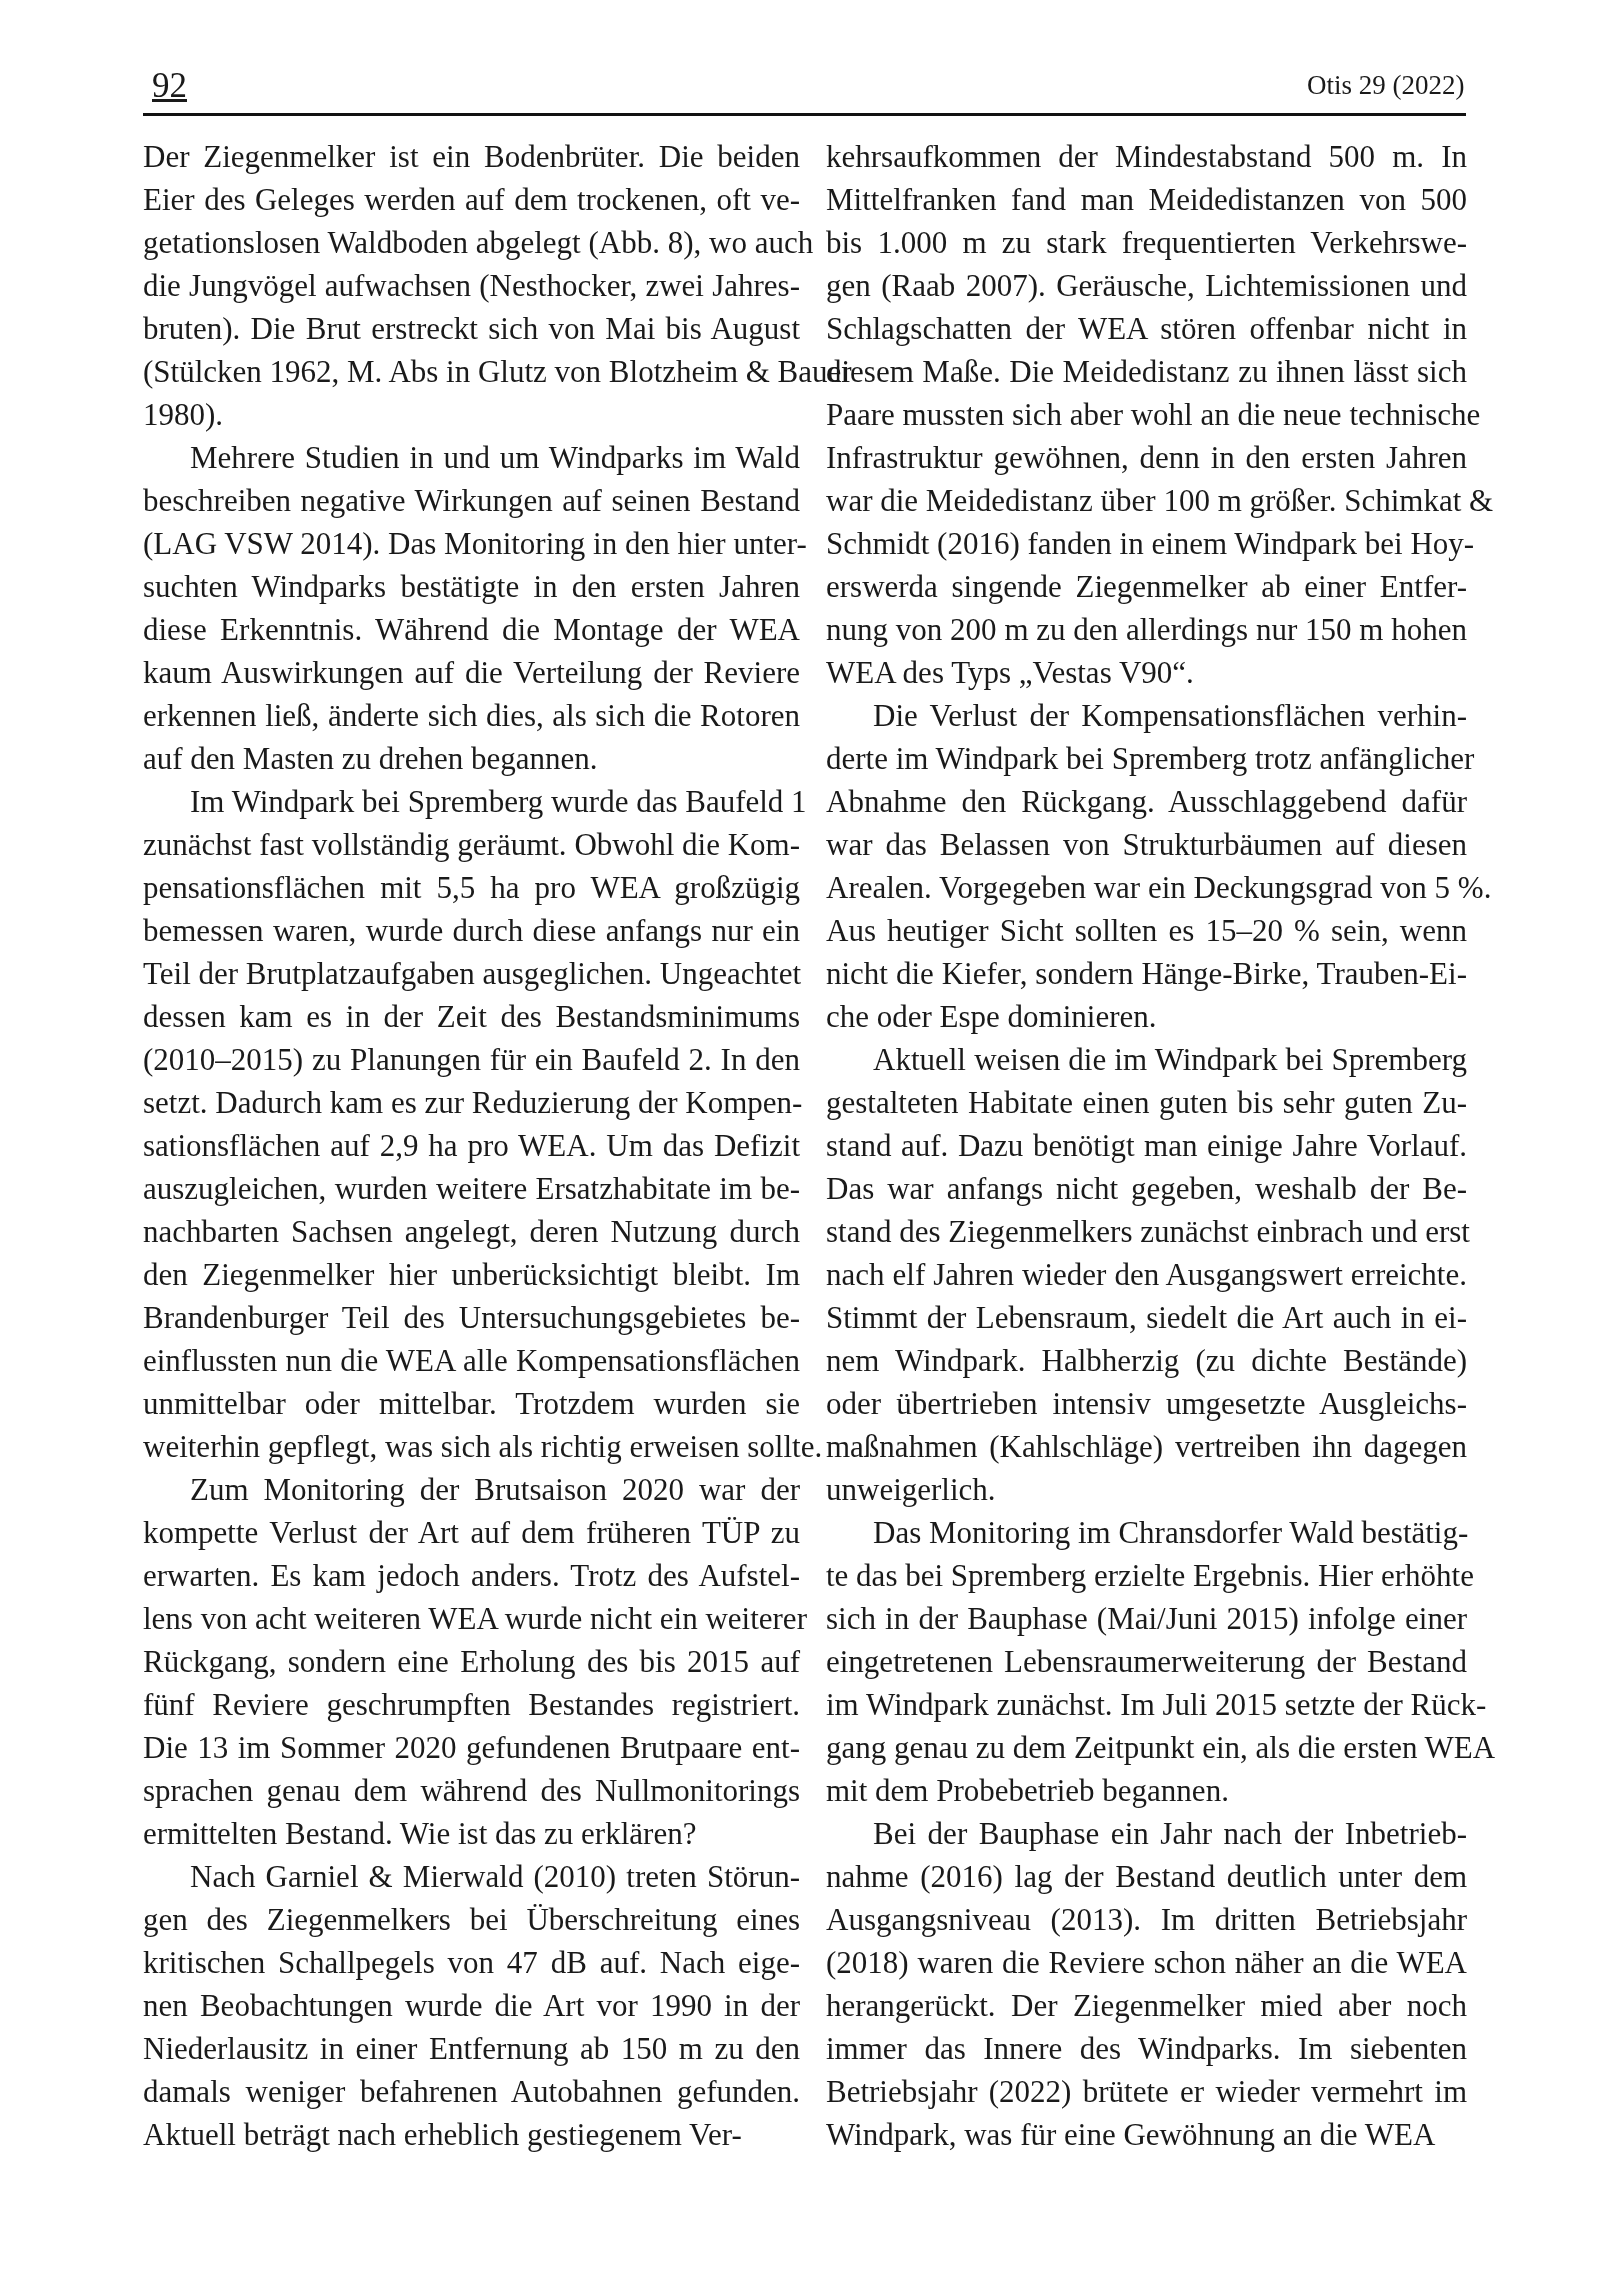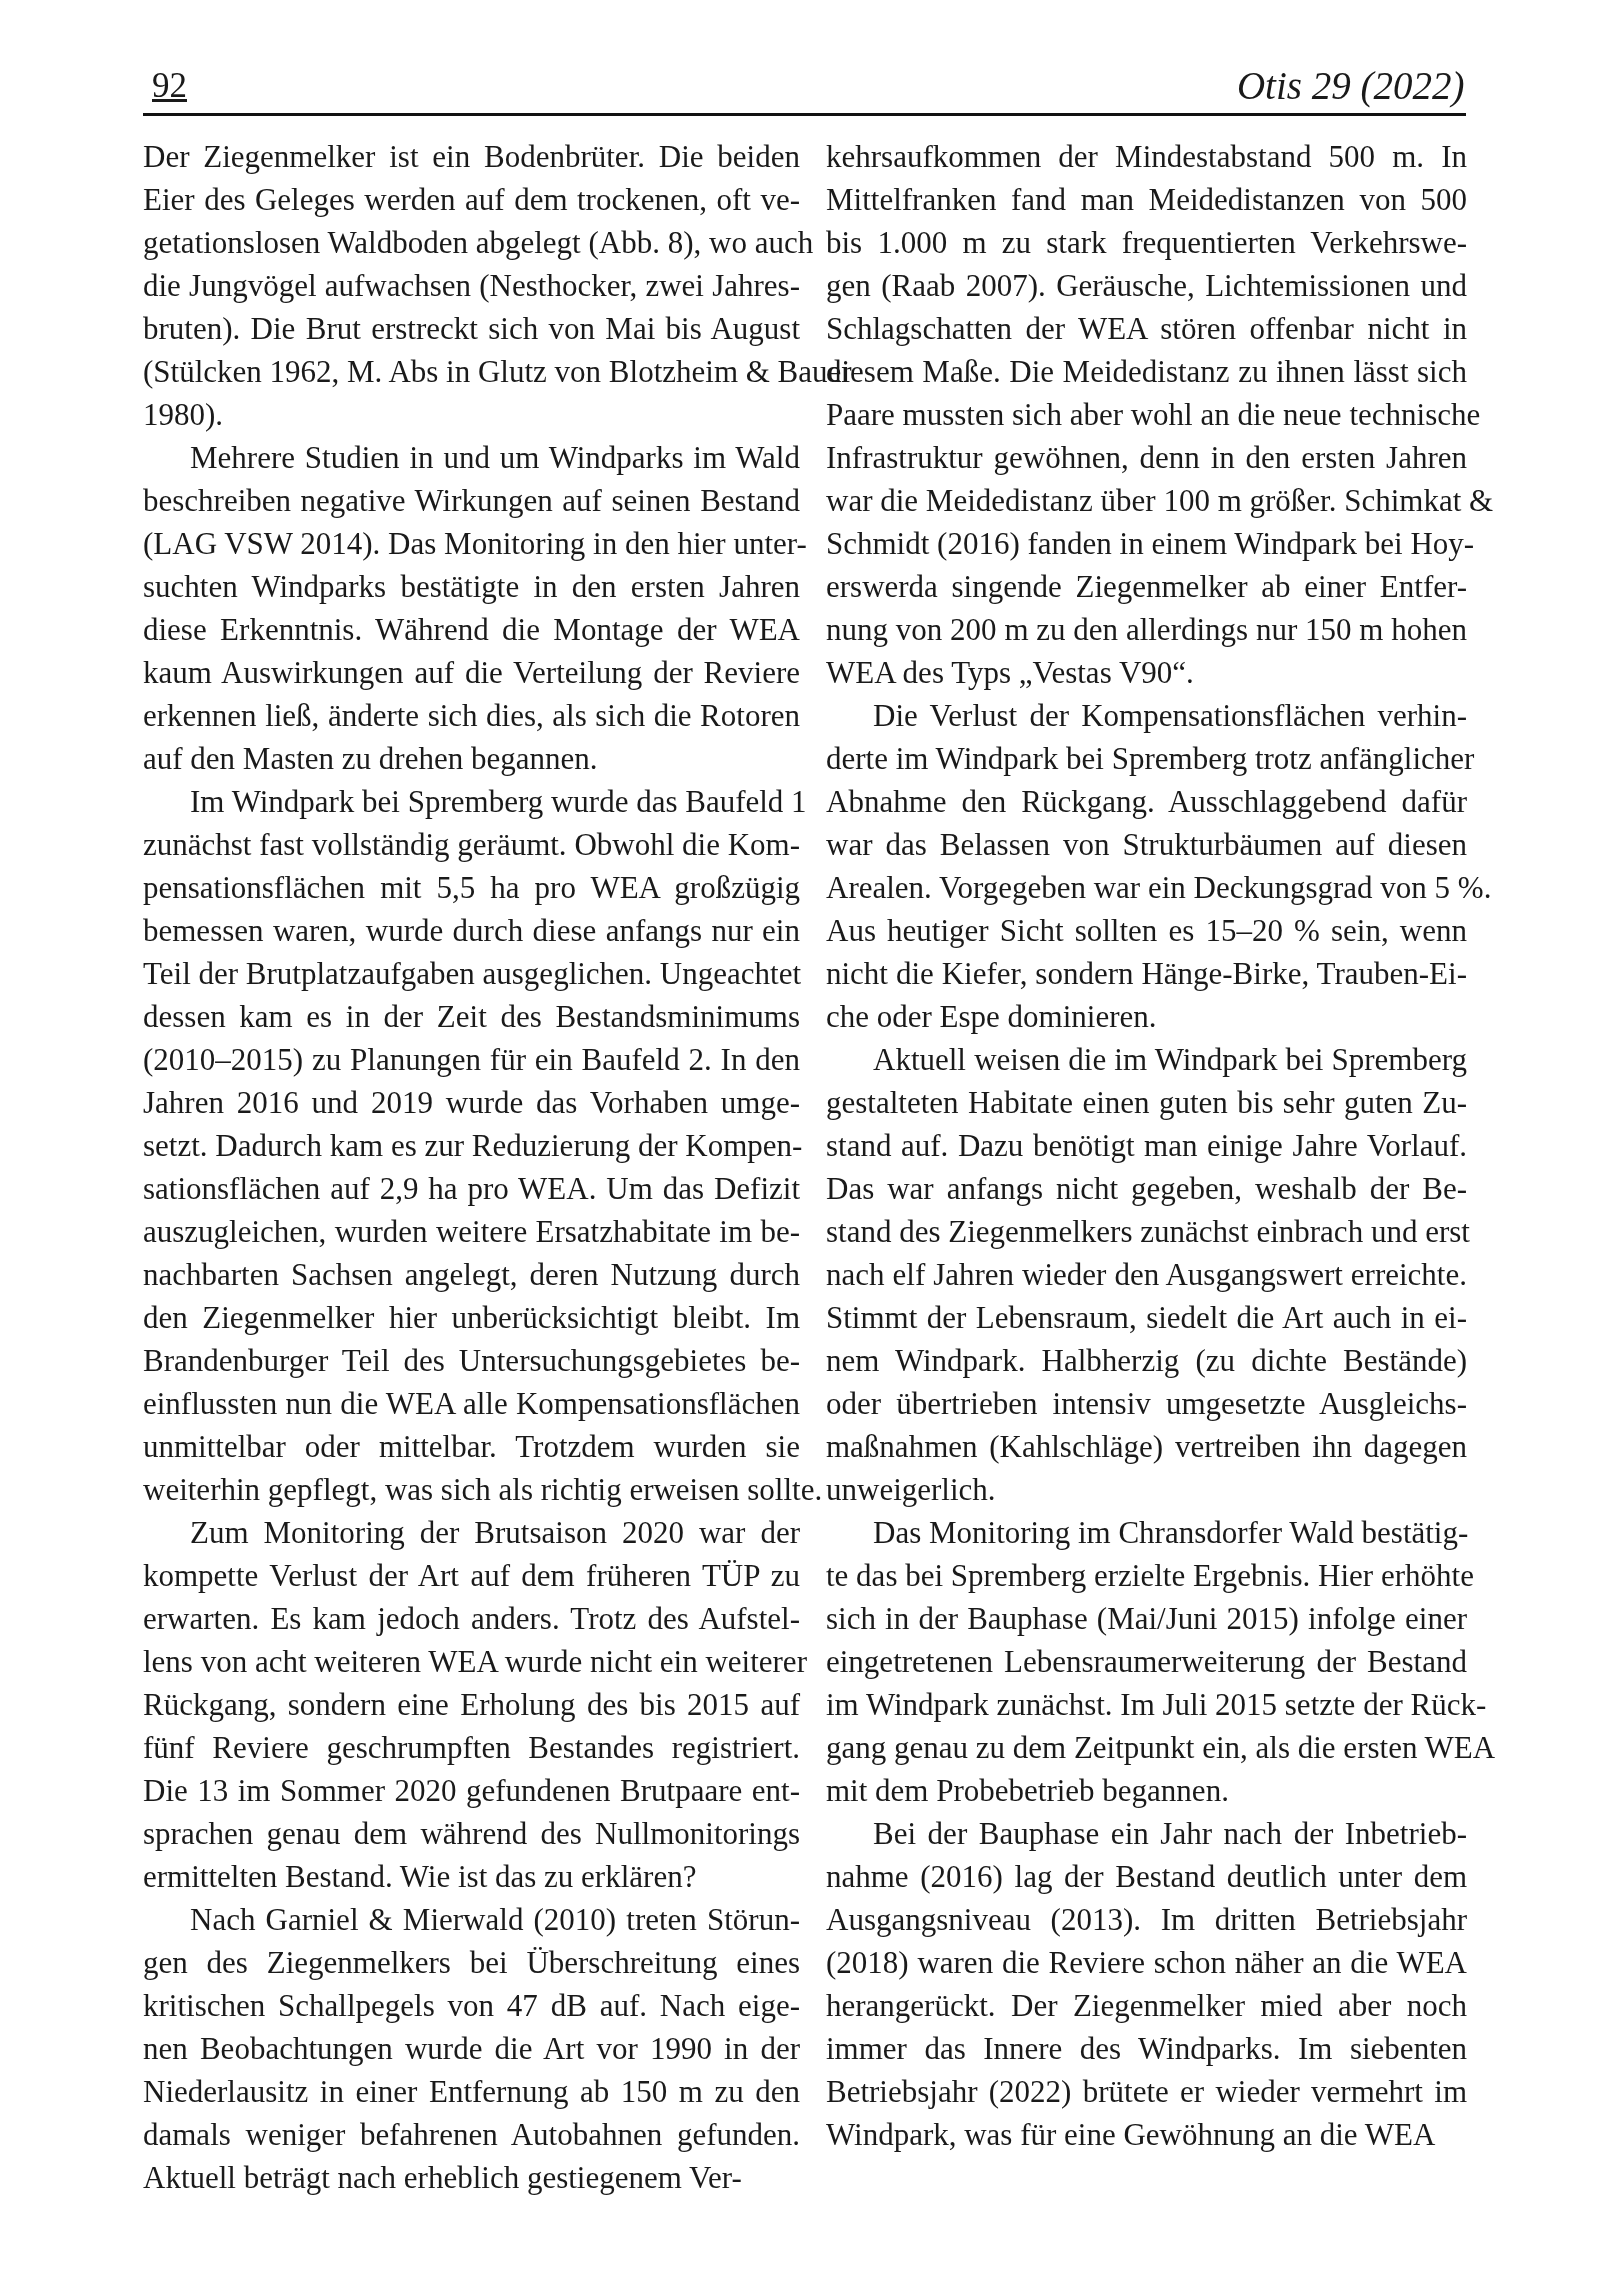--- a/index.html
+++ b/index.html
@@ -1,20 +1,20 @@
 <!DOCTYPE html>
 <html style="font-size:13px"><head>
 <meta charset="utf-8">
 <style>
   html, body { margin:0; padding:0; background:#ffffff; }
   body { width:1612px; height:2295px; position:relative; overflow:hidden;
          font-family:"Liberation Serif","DejaVu Serif",serif; color:#1a1a1a; }
   .header { position:absolute; left:143px; top:58px; width:1323px; height:56px; }
   .page-num { position:absolute; left:9px; top:4.8px; font-size:35px; line-height:45px;text-decoration:underline; }
-  .journal { position:absolute; right:1.6px; top:4.8px; font-size:39px; line-height:45px;font-style:italic; }
+  .journal { position:absolute; right:1.6px; top:4.8px; font-size:27px; line-height:45px; }
   .rule { position:absolute; left:143px; top:113px; width:1323px; height:3.2px; background:#111; }
   .col { position:absolute; top:135px; font-size:31px; line-height:43px; text-align:justify;
          hyphens:manual; }
   .col-left { left:143px; width:657px; }
   .col-right { left:826px; width:641px; }
   .col p { margin:0; }
   .line { display:block; text-align:justify; text-align-last:justify; white-space:nowrap; height:43px; overflow:visible; }
   .line.last { text-align-last:left; }
 </style>
 </head>
@@ -47,21 +47,20 @@
       <span class="line last">auf den Masten zu drehen begannen.</span>
     </p>
     <p>
       <span class="line" style="text-indent: 47px;">Im Windpark bei Spremberg wurde das Baufeld 1</span>
       <span class="line">zunächst fast vollständig geräumt. Obwohl die Kom-</span>
       <span class="line">pensationsflächen mit 5,5 ha pro WEA großzügig</span>
       <span class="line">bemessen waren, wurde durch diese anfangs nur ein</span>
       <span class="line">Teil der Brutplatzaufgaben ausgeglichen. Ungeachtet</span>
       <span class="line">dessen kam es in der Zeit des Bestandsminimums</span>
       <span class="line">(2010–2015) zu Planungen für ein Baufeld 2. In den</span>
-      <span class="line">Jahren 2016 und 2019 wurde das Vorhaben umge-</span>
       <span class="line">setzt. Dadurch kam es zur Reduzierung der Kompen-</span>
       <span class="line">sationsflächen auf 2,9 ha pro WEA. Um das Defizit</span>
       <span class="line">auszugleichen, wurden weitere Ersatzhabitate im be-</span>
       <span class="line">nachbarten Sachsen angelegt, deren Nutzung durch</span>
       <span class="line">den Ziegenmelker hier unberücksichtigt bleibt. Im</span>
       <span class="line">Brandenburger Teil des Untersuchungsgebietes be-</span>
       <span class="line">einflussten nun die WEA alle Kompensationsflächen</span>
       <span class="line">unmittelbar oder mittelbar. Trotzdem wurden sie</span>
       <span class="line last">weiterhin gepflegt, was sich als richtig erweisen sollte.</span>
     </p>

